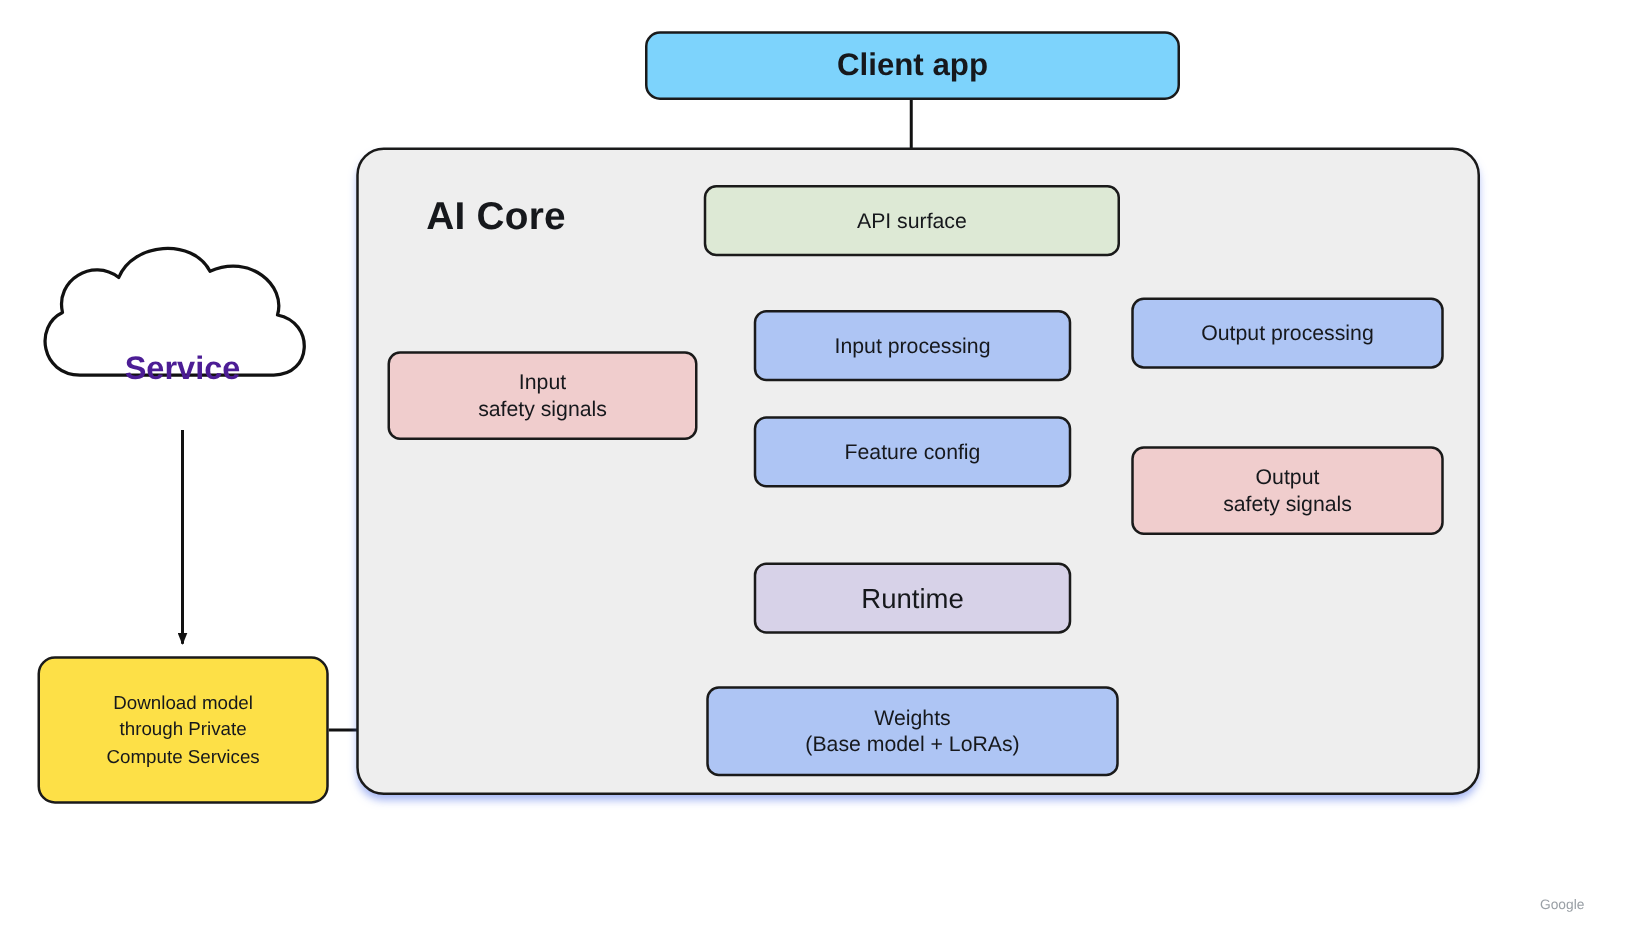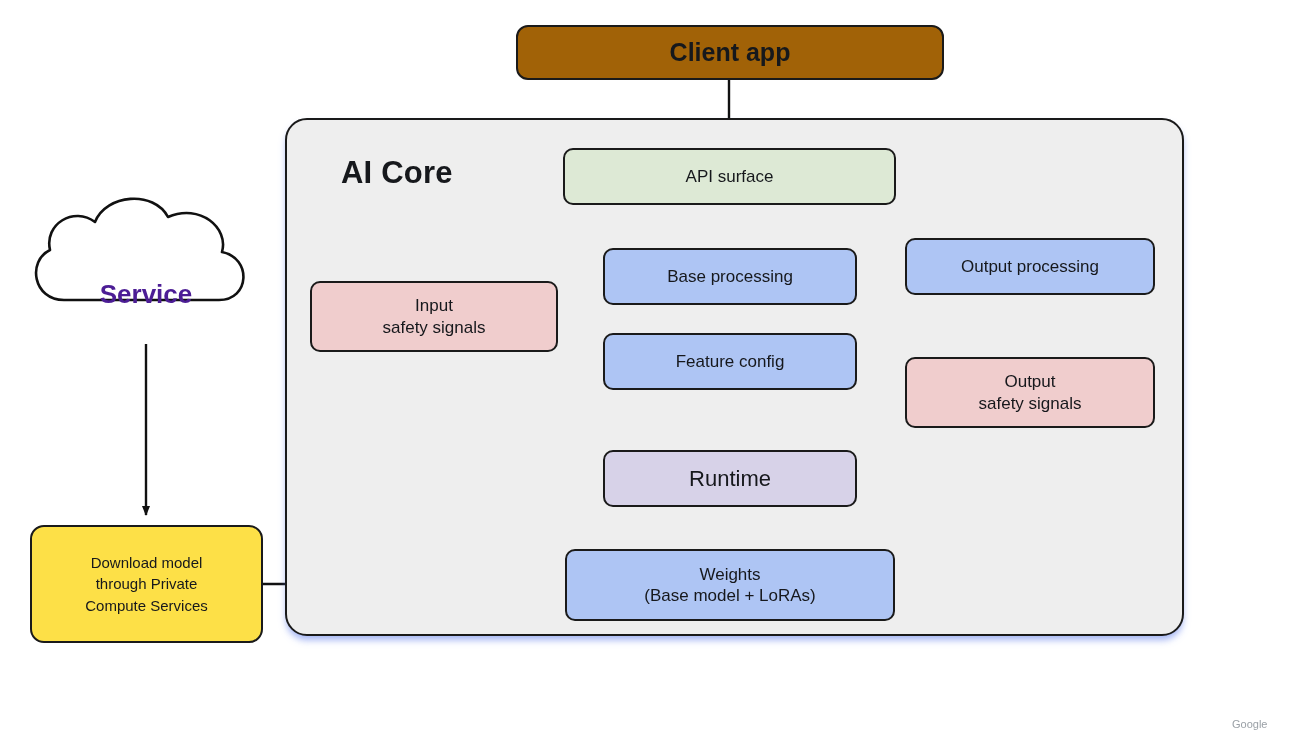--- a/index.html
+++ b/index.html
@@ -33,21 +33,21 @@
     display: flex;
     align-items: center;
     justify-content: center;
     text-align: center;
     color: #16181c;
     line-height: 1.24;
     white-space: pre-line;
     z-index: 3;
   }
   .node-client {
-    background: #a16207;
+    background: #7dd3fc;
     font-size: 25px;
     font-weight: 700;
     border-radius: 12px;
   }
   .node-api {
     background: #dde9d5;
     font-size: 17px;
     font-weight: 400;
   }
   .node-blue {
@@ -155,21 +155,21 @@
 
   <div class="container-box" style="left:285px; top:118px; width:899px; height:518px;"></div>
   <div class="container-title" style="left:325px; top:155px;margin-left:16px;">AI Core</div>
 
   <div class="cloud-label" style="left:56px; top:279px; width:180px;">Service</div>
 
   <div class="node node-client" style="left:516px; top:25px; width:428px; height:55px;">Client app</div>
 
   <div class="node node-api" style="left:563px; top:148px; width:333px; height:57px;">API surface</div>
 
-  <div class="node node-blue" style="left:603px; top:248px; width:254px; height:57px;">Base processing</div>
+  <div class="node node-blue" style="left:603px; top:248px; width:254px; height:57px;">Input processing</div>
 
   <div class="node node-pink" style="left:310px; top:281px; width:248px; height:71px;">Input
 safety signals</div>
 
   <div class="node node-blue" style="left:603px; top:333px; width:254px; height:57px;">Feature config</div>
 
   <div class="node node-purple" style="left:603px; top:450px; width:254px; height:57px;">Runtime</div>
 
   <div class="node node-blue" style="left:565px; top:549px; width:330px; height:72px;">Weights
 (Base model + LoRAs)</div>

